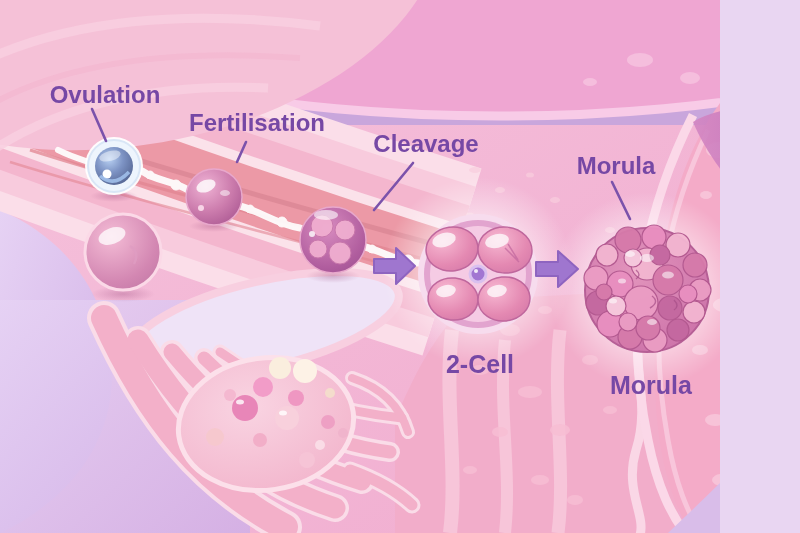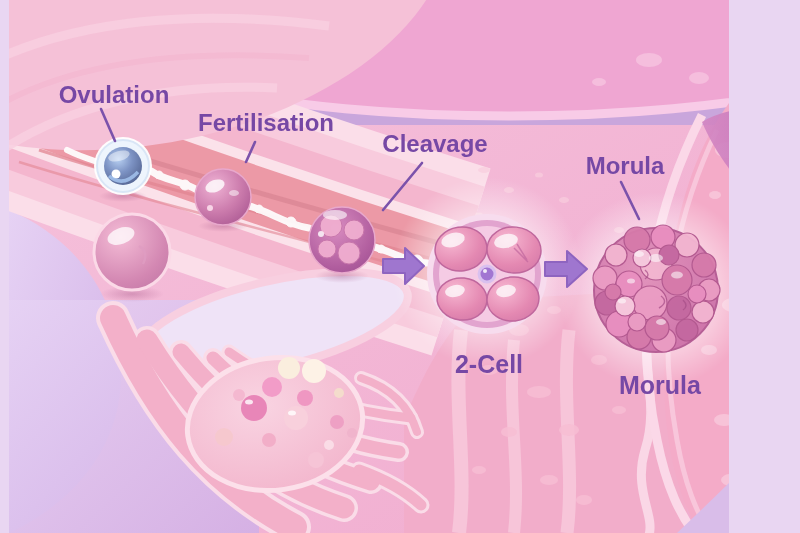--- a/index.html
+++ b/index.html
@@ -1,17 +1,17 @@
 <!DOCTYPE html>
 <html><head>
 <meta charset="utf-8">
 <style>
   html,body{margin:0;padding:0;background:#e9d6f2;}
   .stage{position:relative;width:720px;height:533px;overflow:hidden;
-         font-family:"Liberation Sans",sans-serif;padding-left:9px;}
+         font-family:"Liberation Sans",sans-serif;}
   svg{display:block}
   text.label{font-family:"Liberation Sans",sans-serif;font-weight:600;font-size:24px;}
   text.label-lg{font-family:"Liberation Sans",sans-serif;font-weight:600;font-size:25px;}
 </style>
 </head>
 <body>
 
 <div class="stage">
 <svg width="800" height="533" viewBox="0 0 800 533">
   <defs>

